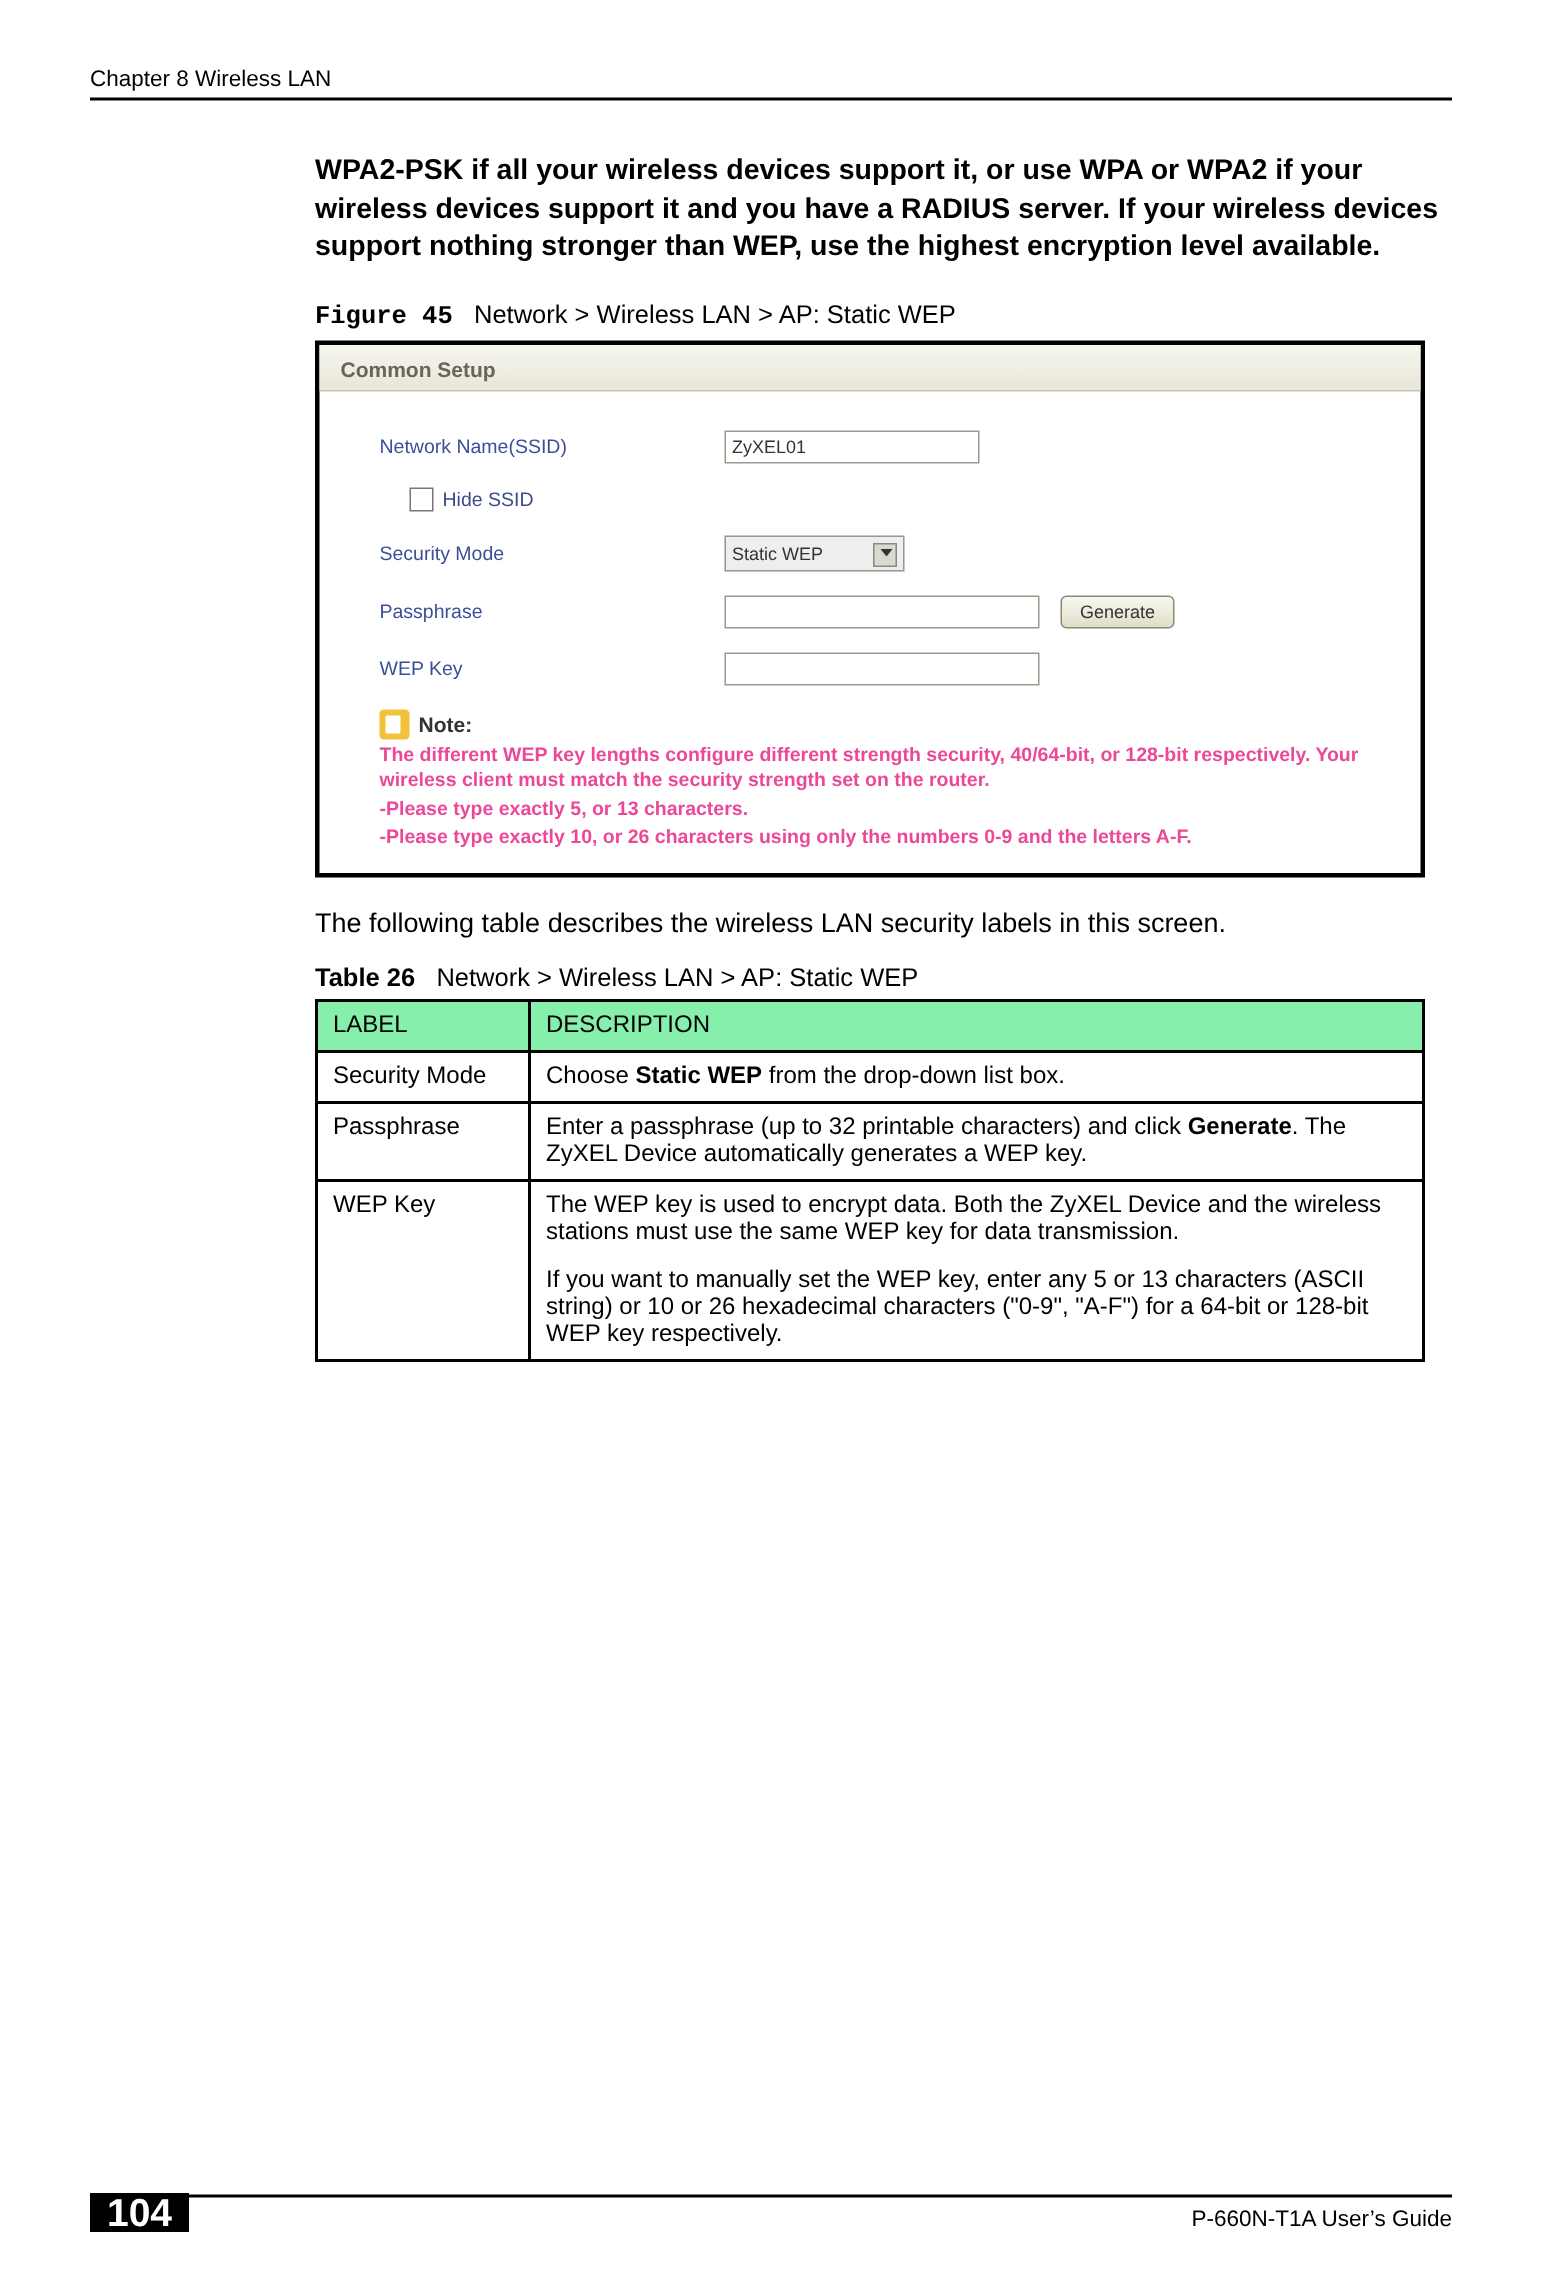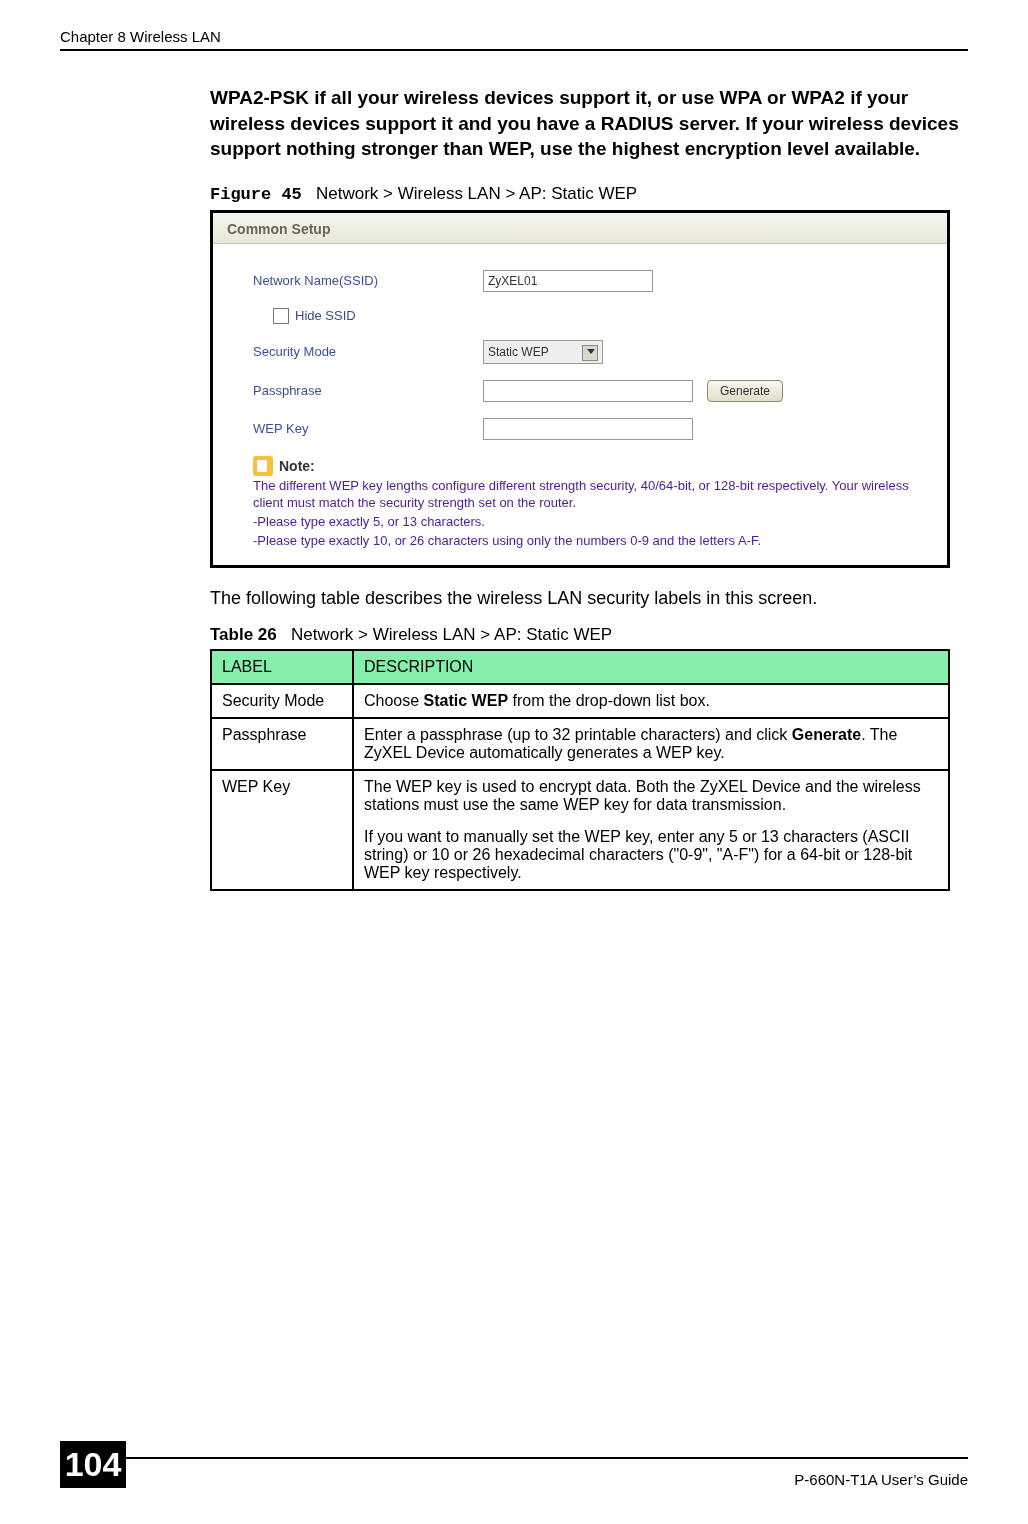--- a/index.html
+++ b/index.html
@@ -8,21 +8,21 @@
     background: #fff;
     font-family: Verdana, Arial, sans-serif;
     color: #000;
     width: 1028px;
   }
   .page {
     width: 1028px;
     height: 1524px;
     position: relative;
     box-sizing: border-box;
-    padding: 28px 60px 40px 60px;
+    padding: 44px 60px 40px 60px;
   }
   .running-head {
     font-size: 15px;
     display: flex;
     justify-content: space-between;
     border-bottom: 2px solid #000;
     padding-bottom: 4px;
   }
   .body-text {
     margin-left: 150px;
@@ -145,22 +145,22 @@
     background: #fff;
     border-radius: 1px;
   }
   .note-label {
     font-weight: bold;
     color: #333;
     font-size: 14px;
   }
   .note-text {
     margin-top: 2px;
-    font-weight: normal;
-    color: #4c1d95;
+    font-weight: bold;
+    color: #ec4899;
     font-size: 13px;
     line-height: 1.3;
   }
   .after-fig {
     margin-left: 150px;
     margin-top: 20px;
     font-size: 18px;
   }
   .tbl-caption {
     margin-left: 150px;
@@ -196,24 +196,24 @@
     height: 0;
     margin-bottom: 6px;
   }
   .foot-row {
     display: flex;
     align-items: flex-end;
     justify-content: space-between;
   }
   .page-num-box {
     min-width: 66px;
-    height: 47px;
+    height: 26px;
     background: #000;
     color: #fff;
-    font-size: 34px;
+    font-size: 26px;
     font-weight: bold;
     display: flex;
     align-items: center;
     justify-content: center;
     margin-top: -24px;
   }
   .guide-name {
     font-size: 15px;
   }
 </style>

